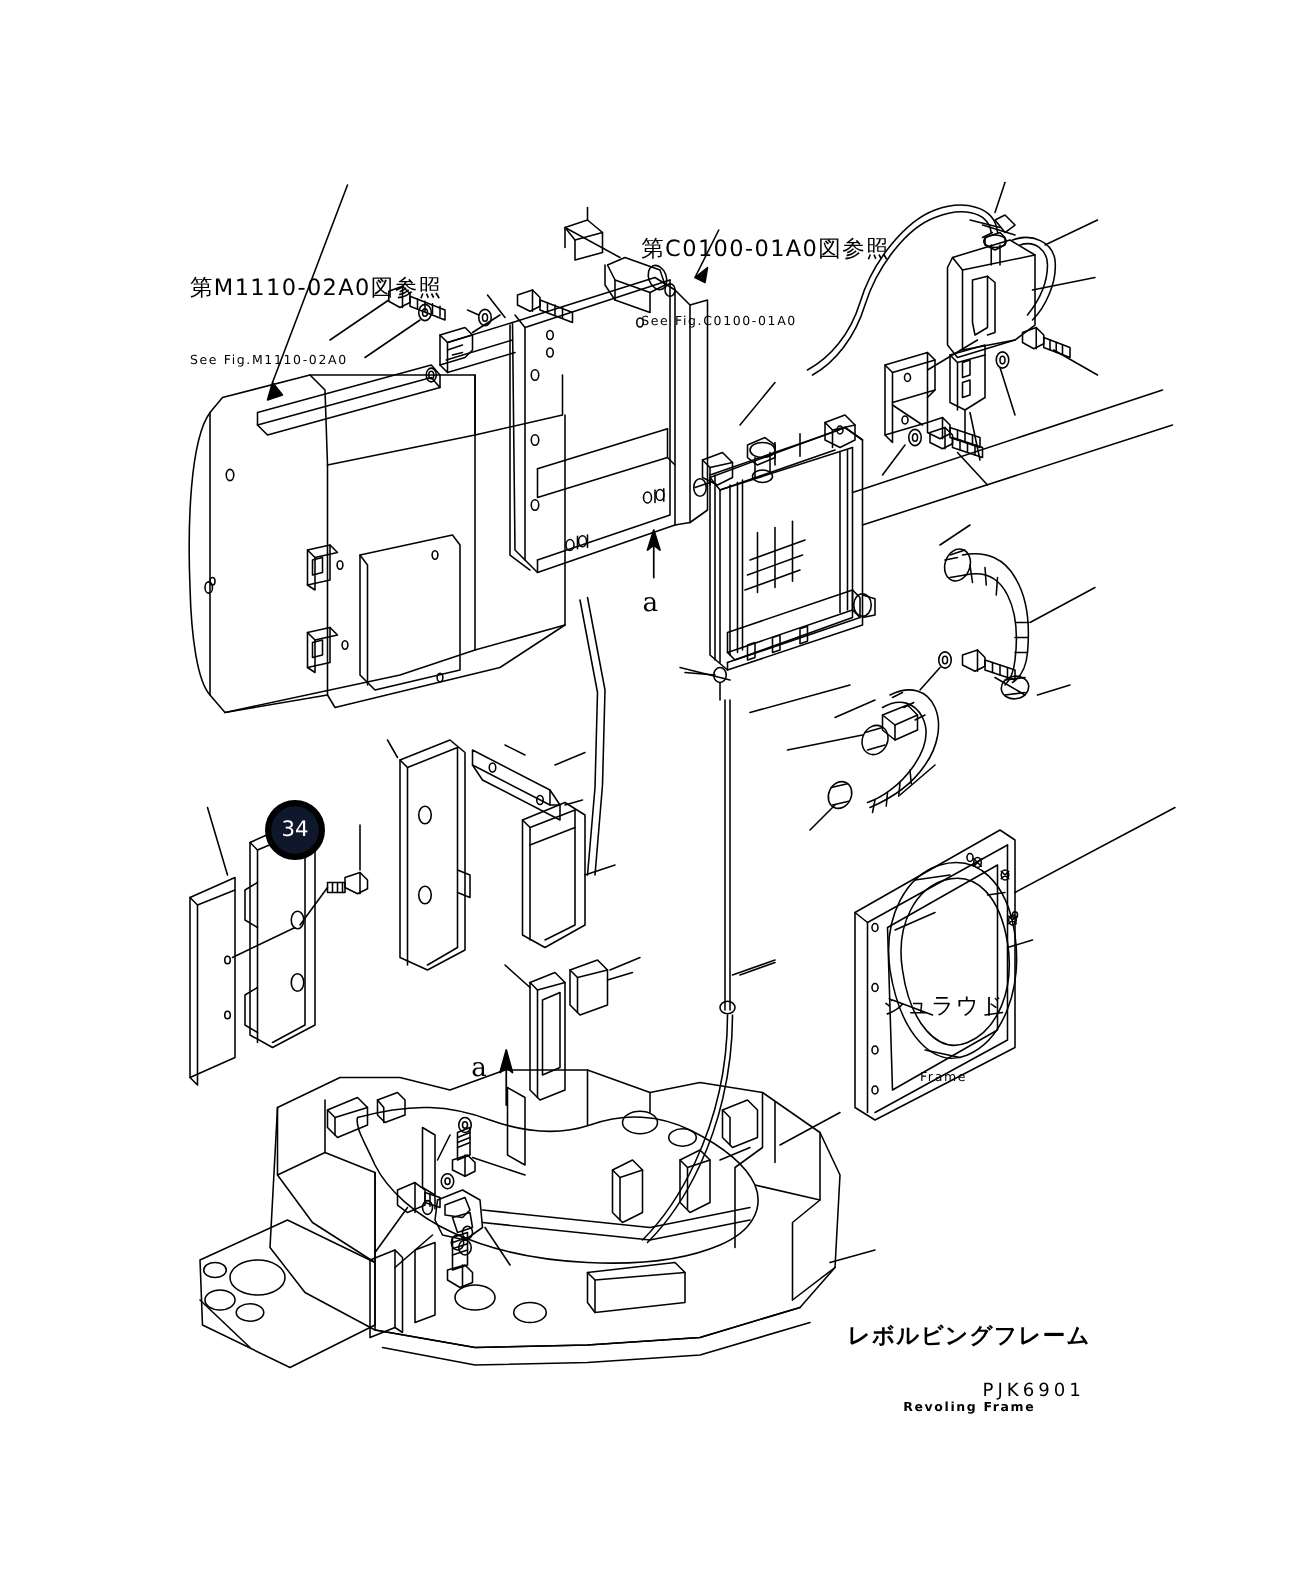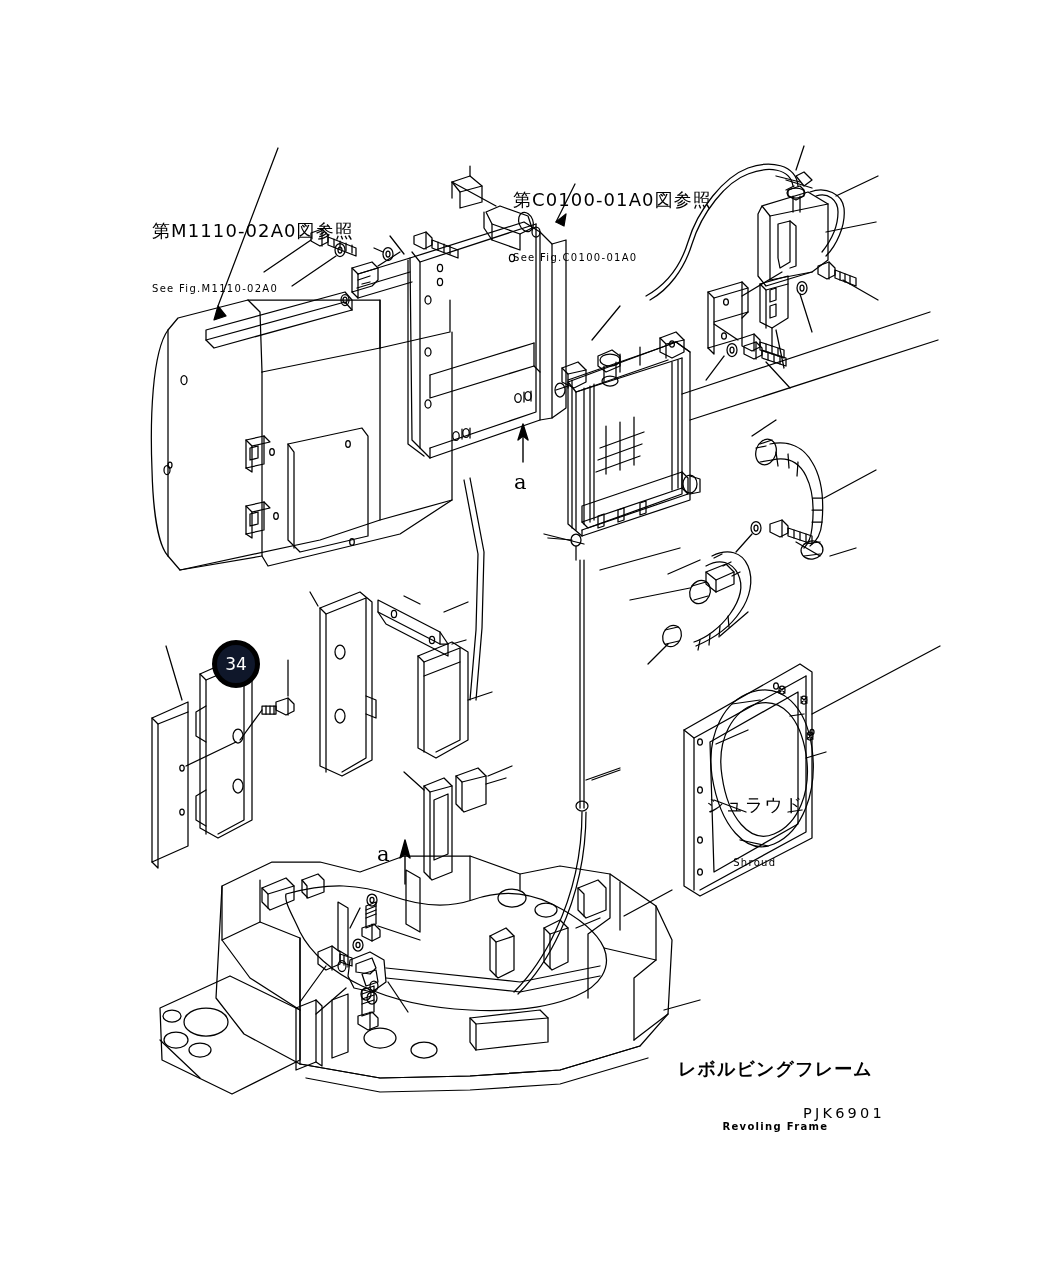--- a/index.html
+++ b/index.html
@@ -614,31 +614,31 @@
   </div>
 
   <div class="lbl" style="left:513px; top:147px;">
     <span class="jp">第C0100-01A0図参照</span>
     <span class="en">See Fig.C0100-01A0</span>
   </div>
 
 
   <div class="lbl lbl-center" style="left:706px; top:752px;">
     <span class="jp">シュラウド</span>
-    <span class="en">Shroud</span>
+    <span class="en">Frame</span>
   </div>
 
   <div class="lbl lbl-center" style="left:678px; top:1016px;font-weight:bold;">
     <span class="jp">レボルビングフレーム</span>
     <span class="en">Revoling Frame</span>
   </div>
 
   <div class="mark-a" style="left:514px; top:472px;">a</div>
 
   <div class="mark-a" style="left:377px; top:844px;">a</div>
 
   <div class="callout" id="callout-34" style="left: 212px; top: 640px; width: 48px; height: 48px; background: #0f172a; border: 5px solid rgb(0, 0, 0); color: rgb(255, 255, 255);">
     <span>34</span>
   </div>
 
-  <div class="fignum" style="left:786px; top:1105px;margin-left:17px;">PJK6901</div>
+  <div class="fignum" style="left:786px; top:1105px;">PJK6901</div>
 
 </div>
 
 </body></html>

